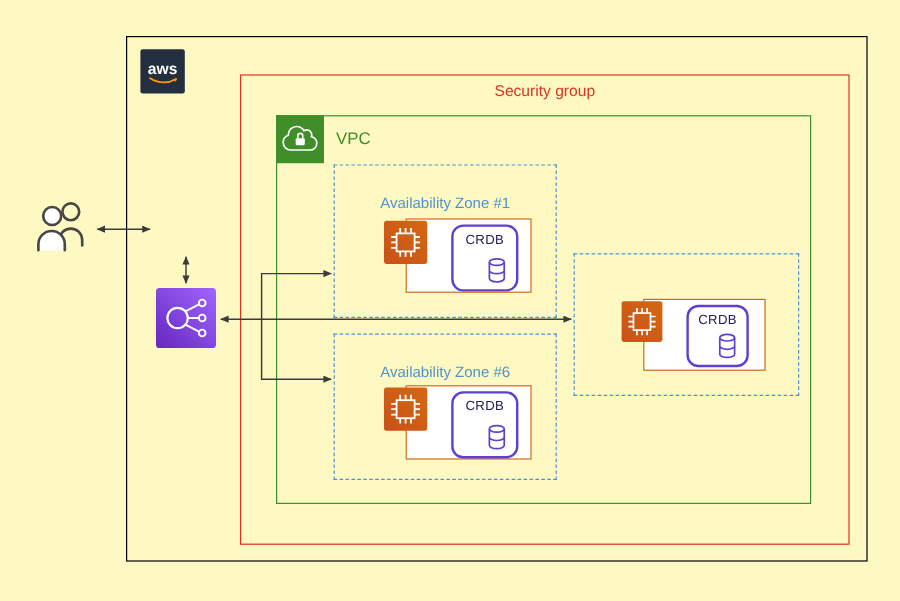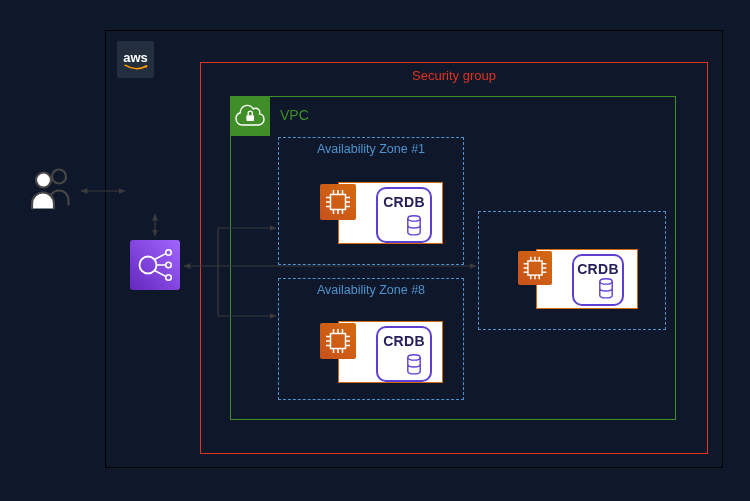--- a/index.html
+++ b/index.html
@@ -1,36 +1,36 @@
 <!DOCTYPE html>
 <html style="--security-red: #dd3522; --vpc-green: #3f8e28; --az-blue: #4f93ce; --ec2-orange: #d4690f; --crdb-purple: #5d3fd3; --crdb-text: #24205a; --networking-purple-dark: #6527be; --networking-purple-light: #a166ff; --aws-navy: #232f3e; --aws-orange: #ff9900; --arrow-gray: #3b3b3b;"><head>
 <meta charset="utf-8">
 <style>
   * { margin:0; padding:0; box-sizing:border-box; }
   html,body { background:#ffffff; font-family:"Liberation Sans", sans-serif; }
-  .canvas { position:relative; width:750px; height:501px; background:#0f172a; overflow:hidden; }
+  .canvas { position:relative; width:750px; height:501px; background:#fef9c3; overflow:hidden; }
   .abs { position:absolute; }
 
   .outer-box { left:105px; top:30px; width:618px; height:438px; border:1.5px solid #000; z-index:1; }
 
   .aws-logo { left:117px; top:41px; width:37px; height:37px; background:var(--aws-navy,#232f3e);
               border-radius:2px; z-index:5; display:flex; flex-direction:column; align-items:center; justify-content:center; }
   .aws-logo .t { color:#fff; font-weight:bold; font-size:13px; line-height:13px; margin-top:3px; }
 
   .sg-box { left:200px; top:62px; width:508px; height:392px; border:1px solid var(--security-red,#dd3522); z-index:1; }
   .sg-label { position:absolute; top:5px; left:0; right:0; text-align:center;
               color:var(--security-red,#dd3522); font-size:13px; }
 
   .vpc-box { left:230px; top:96px; width:446px; height:324px; border:1px solid var(--vpc-green,#3f8e28); z-index:1; }
   .vpc-icon { left:230px; top:96px; width:40px; height:40px; background:var(--vpc-green,#3f8e28); z-index:2;
               display:flex; align-items:center; justify-content:center; }
   .vpc-label { left:280px; top:107px; color:var(--vpc-green,#3f8e28); font-size:14px; z-index:2;text-align:right; }
 
   .az { border:1.5px dashed var(--az-blue,#4f93ce); z-index:2; }
-  .az-label { text-align:center; margin-top:4px; color:var(--az-blue,#4f93ce); font-size:12.5px; }
+  .az-label { text-align:center; margin-top:24px; color:var(--az-blue,#4f93ce); font-size:12.5px; }
   .az1 { left:278px; top:137px; width:186px; height:128px; }
   .az2 { left:278px; top:278px; width:186px; height:122px; }
   .az3 { left:478px; top:211px; width:188px; height:119px; }
 
   .inst-rect { position:absolute; background:#fff; border:1px solid var(--ec2-orange,#d4690f); z-index:2; }
   .az1 .inst-rect { left:59px; top:44px; width:105px; height:62px; }
   .az2 .inst-rect { left:59px; top:42px; width:105px; height:62px; }
   .az3 .inst-rect { left:57px; top:37px; width:102px; height:60px; }
 
   .ec2-icon { position:absolute; width:36px; height:36px; border-radius:2px; z-index:5;
@@ -38,21 +38,21 @@
   .az1 .ec2-icon { left:41px; top:46px; }
   .az2 .ec2-icon { left:41px; top:44px; }
   .az3 .ec2-icon { left:39px; top:39px; width:34px; height:34px; }
   .ec2-icon svg { width:100%; height:100%; display:block; }
 
   .crdb { position:absolute; background:#fff; border:2px solid var(--crdb-purple,#5d3fd3);
           border-radius:10px; z-index:5; }
   .az1 .crdb { left:97px; top:49px; width:56px; height:56px; }
   .az2 .crdb { left:97px; top:47px; width:56px; height:56px; }
   .az3 .crdb { left:93px; top:42px; width:52px; height:52px; }
-  .crdb .crdb-label { display:block; text-align:center; margin-top:5px; font-size:14px; font-weight:bold;
+  .crdb .crdb-label { display:block; text-align:center; margin-top:5px; font-size:11px; font-weight:normal;
                       color:var(--crdb-text,#24205a); letter-spacing:0.3px; }
   .crdb svg { position:absolute; right:7px; bottom:4px; display:block; }
 
   .purple-node { width:50px; height:50px; border-radius:3px; z-index:5;
                  background:linear-gradient(45deg,var(--networking-purple-dark,#6527be),var(--networking-purple-light,#a166ff));
                  display:flex; align-items:center; justify-content:center; }
   .r53 { left:130px; top:160px; }
   .elb { left:130px; top:240px; }
   .purple-node svg { width:100%; height:100%; display:block; }
 
@@ -115,21 +115,21 @@
     <div class="crdb">
       <span class="crdb-label">CRDB</span>
       <svg width="18" height="23" viewBox="0 0 20 26">
         <ellipse cx="10" cy="5" rx="7" ry="3.1" style="fill:none;stroke:var(--crdb-purple,#5d3fd3);stroke-width:1.6"></ellipse>
         <path d="M3 5 V20.5 a7 3.1 0 0 0 14 0 V5 M3 12.8 a7 3.1 0 0 0 14 0" style="fill:none;stroke:var(--crdb-purple,#5d3fd3);stroke-width:1.6"></path>
       </svg>
     </div>
   </div>
 
   <div class="az az2 abs">
-    <div class="az-label">Availability Zone #8</div>
+    <div class="az-label">Availability Zone #6</div>
     <div class="inst-rect"></div>
     <div class="ec2-icon">
       <svg viewBox="0 0 36 36">
         <rect x="10.5" y="10.5" width="15" height="15" style="fill:none;stroke:#ffffff;stroke-width:1.5"></rect>
         <path d="M13.5 6v4.5 M18 6v4.5 M22.5 6v4.5 M13.5 25.5v4.5 M18 25.5v4.5 M22.5 25.5v4.5 M6 13.5h4.5 M6 18h4.5 M6 22.5h4.5 M25.5 13.5h4.5 M25.5 18h4.5 M25.5 22.5h4.5" style="fill:none;stroke:#ffffff;stroke-width:1.5"></path>
       </svg>
     </div>
     <div class="crdb">
       <span class="crdb-label">CRDB</span>
       <svg width="18" height="23" viewBox="0 0 20 26">

